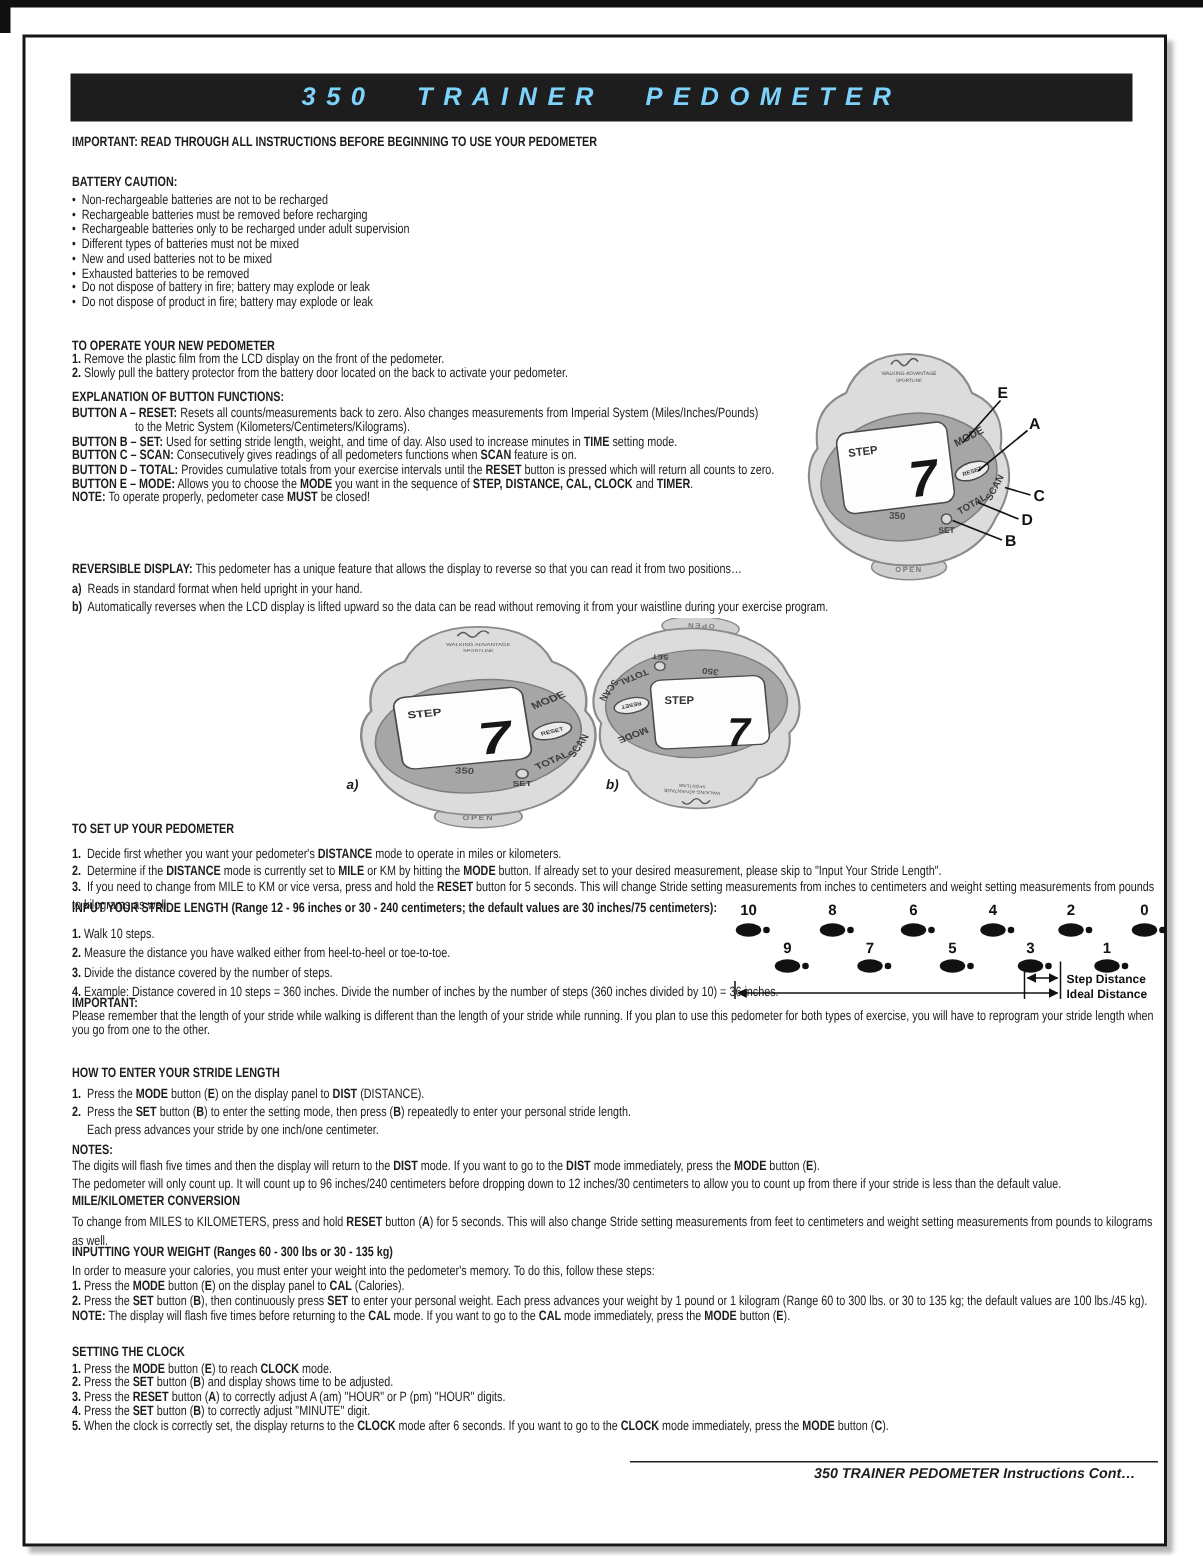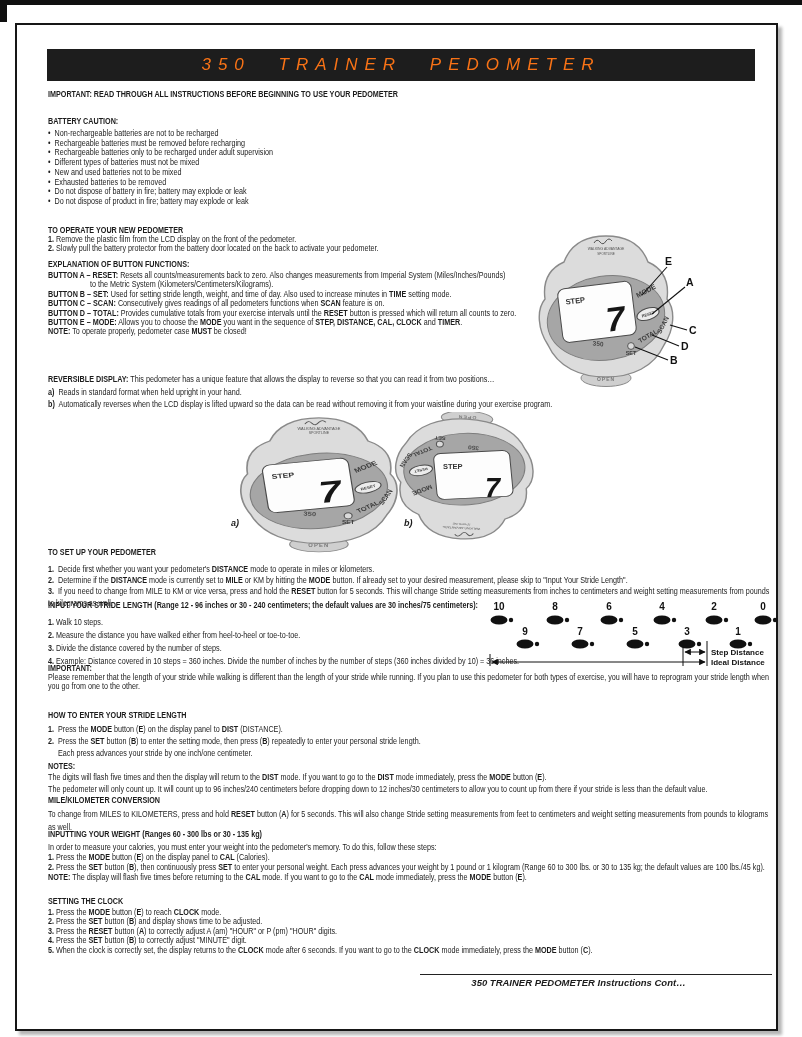--- a/index.html
+++ b/index.html
@@ -4,33 +4,33 @@
 <style>
   html,body{margin:0;padding:0;}
   body{width:802px;height:1037px;position:relative;background:#fff;
        font-family:"Liberation Sans",sans-serif;color:#1c1c1c;overflow:hidden;}
   .artifact-top{position:absolute;left:0;top:0;width:802px;height:5px;background:#101010;}
   .artifact-corner{position:absolute;left:0;top:0;width:7px;height:22px;background:#101010;}
   .frame{position:absolute;left:15px;top:23px;width:759px;height:1004px;
          border:2px solid #161616;background:#fff;box-shadow:4px 4px 3px #b5b5b5;}
   .header-bar{position:absolute;left:47px;top:49px;width:708px;height:32px;background:#1d1d1d;
               display:flex;align-items:center;justify-content:center;}
-  .header-title{color:#f97316;font-weight:400;font-style:italic;font-size:17px;
+  .header-title{color:#7dd3fc;font-weight:700;font-style:italic;font-size:17px;
                 letter-spacing:7px;word-spacing:16px;white-space:nowrap;}
   .sec{position:absolute;left:48px;width:909px;transform:scaleX(0.8);transform-origin:0 0;}
   .h{font-weight:700;font-size:9px;line-height:10px;white-space:pre-wrap;}
   .line{font-size:9px;white-space:pre-wrap;}
   .lh86 .line{line-height:8.6px;} .lh94 .line{line-height:9.4px;} .lh97 .line{line-height:9.7px;}
   .lh100 .line{line-height:10px;} .lh112 .line{line-height:11.2px;} .lh120 .line{line-height:12px;}
   .lh127 .line{line-height:12.7px;} .lh130 .line{line-height:13px;} .lh83 .line{line-height:8.5px;}
   .mt2{margin-top:2px;} .mt3{margin-top:3px;} .mt6{margin-top:6px;} .mt7{margin-top:7px;}
   .fig{position:absolute;}
   .fig-label{position:absolute;font-weight:700;font-style:italic;font-size:9px;}
   .footer-rule{position:absolute;left:420px;top:974px;width:352px;height:1px;background:#222;}
-  .footer-text{position:absolute;left:400px;top:977px;width:357px;text-align:center;
+  .footer-text{position:absolute;left:400px;top:977px;width:357px;text-align:right;
                font-weight:700;font-style:italic;font-size:9.5px;}
   svg text{font-family:"Liberation Sans",sans-serif;}
 </style>
 </head>
 <body>
 
 <div class="artifact-top"></div>
 <div class="artifact-corner"></div>
 <div class="frame"></div>
 

